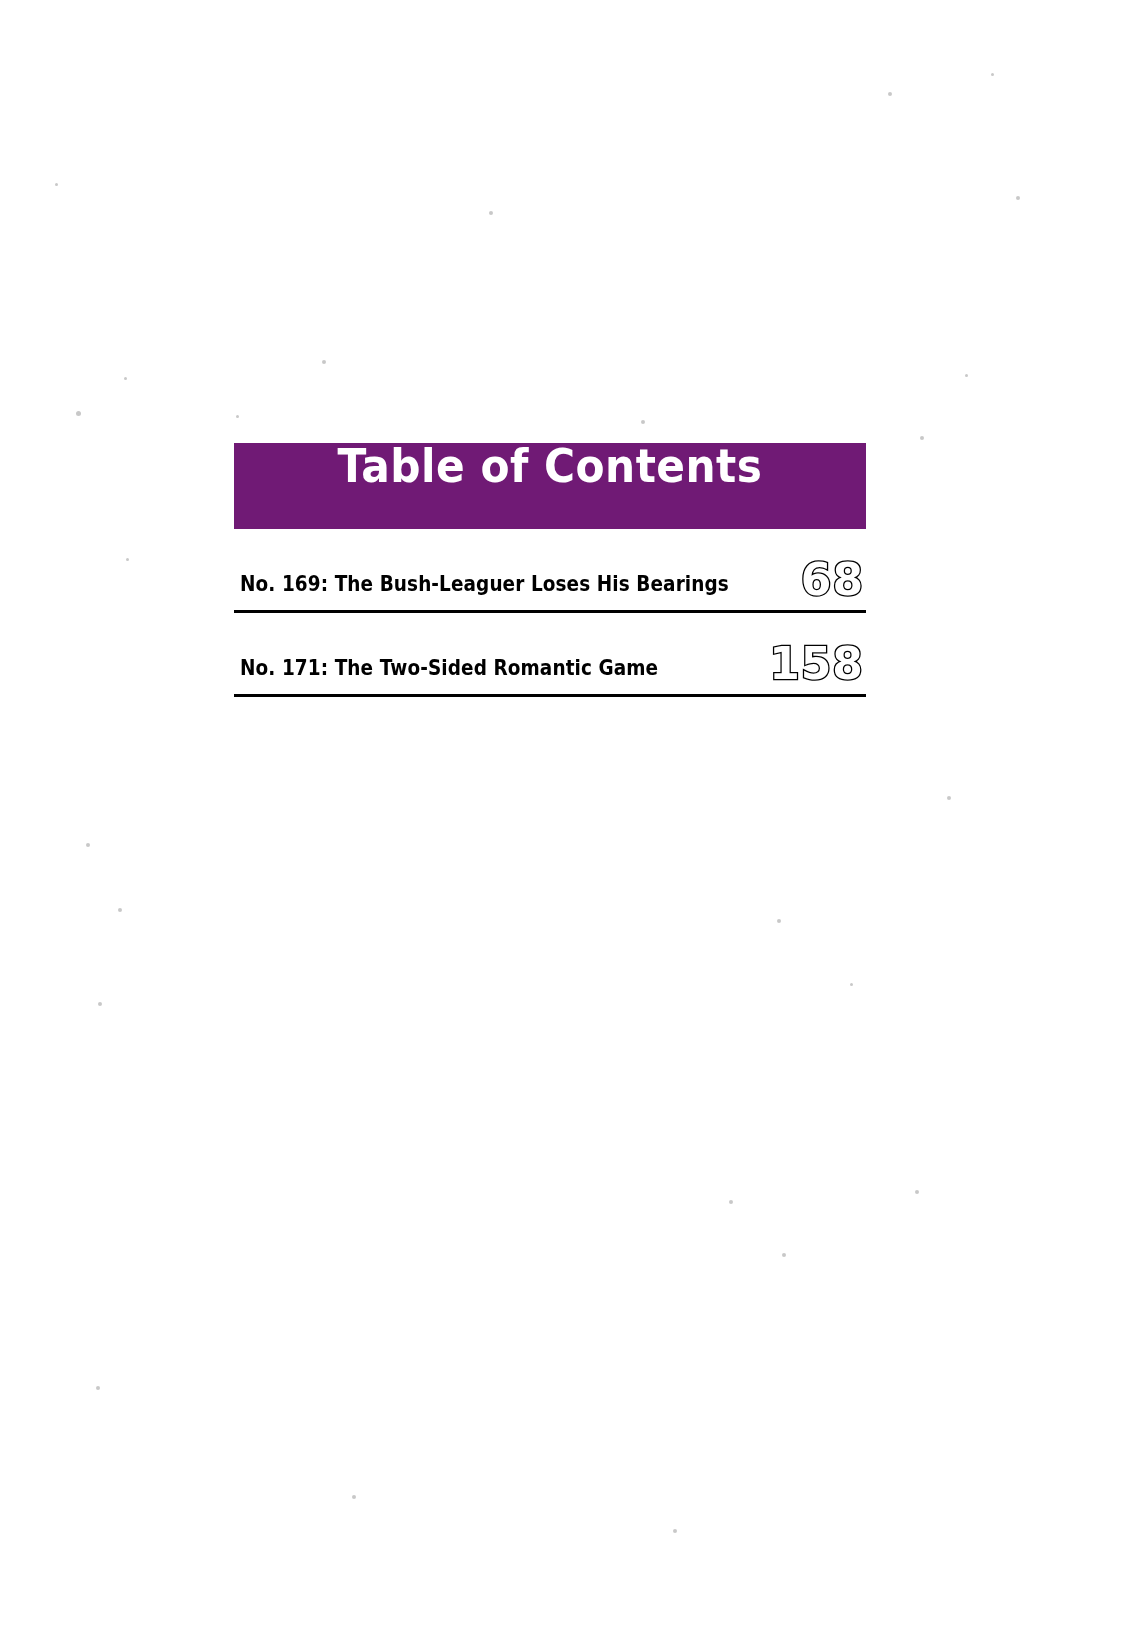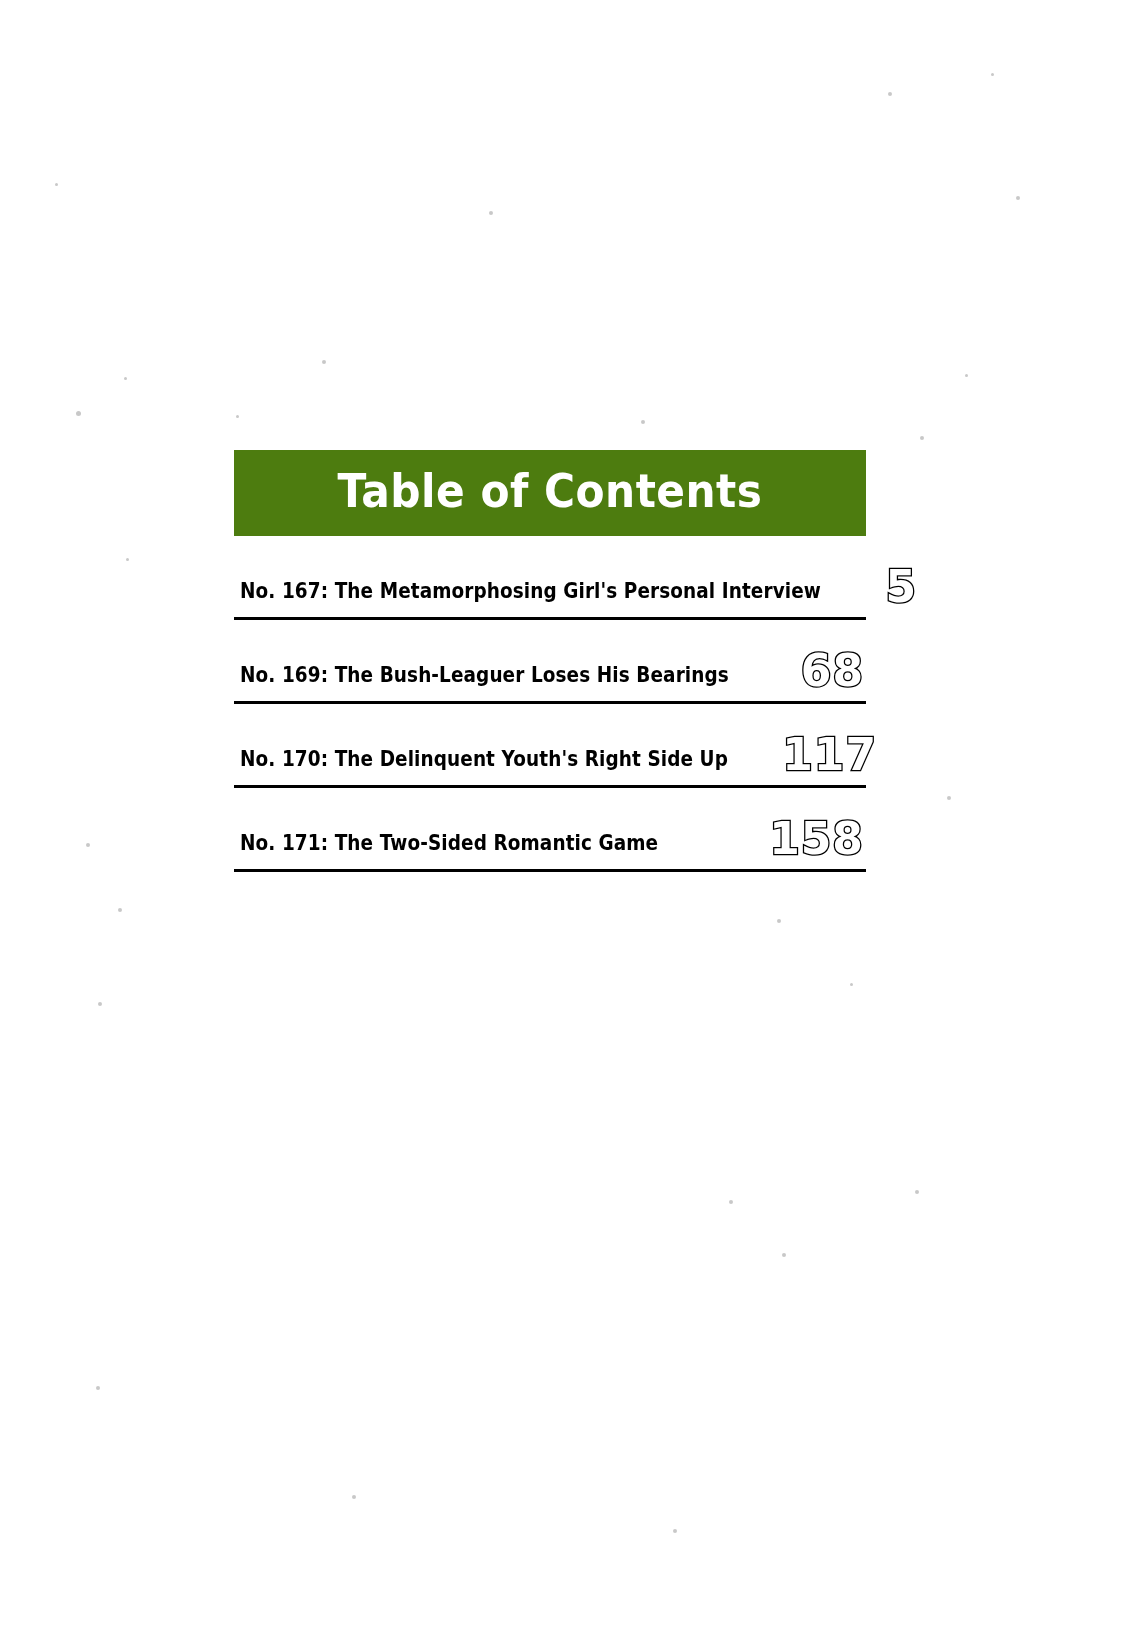--- a/index.html
+++ b/index.html
@@ -24,26 +24,25 @@
   }
 
   #toc-page {
     position: absolute;
     left: 234px;
     top: 443px;
     width: 632px;
   }
 
   #toc-title-bar {
-    background: #4d7c0f;
+    background: #701a75;
     height: 86px;
     display: flex;
-    align-items: center;
+    align-items: flex-start;
     justify-content: center;
-    margin-top: 7px;
   }
   #toc-title-bar .title {
     color: #ffffff;
     font-family: "DejaVu Sans", sans-serif;
     font-weight: bold;
     font-size: 46px;
     letter-spacing: 0.5px;
     transform: scaleX(0.92);
     line-height: 1;
     padding-bottom: 4px;
@@ -120,35 +119,27 @@
 <div class="speck" style="left:673px;top:1529px;width:4px;height:4px;"></div>
 
 <div id="toc-page">
 
   <div id="toc-title-bar">
     <span class="title">Table of Contents</span>
   </div>
 
   <ul class="toc-list">
 
-    <li class="toc-row">
-      <span class="entry-title">No. 167: The Metamorphosing Girl's Personal Interview</span>
-      <span class="entry-page">5</span>
-    </li>
 
 
     <li class="toc-row">
       <span class="entry-title">No. 169: The Bush-Leaguer Loses His Bearings</span>
       <span class="entry-page">68</span>
     </li>
 
-    <li class="toc-row">
-      <span class="entry-title">No. 170: The Delinquent Youth's Right Side Up</span>
-      <span class="entry-page">117</span>
-    </li>
 
     <li class="toc-row">
       <span class="entry-title">No. 171: The Two-Sided Romantic Game</span>
       <span class="entry-page">158</span>
     </li>
 
   </ul>
 </div>
 
 </body></html>

